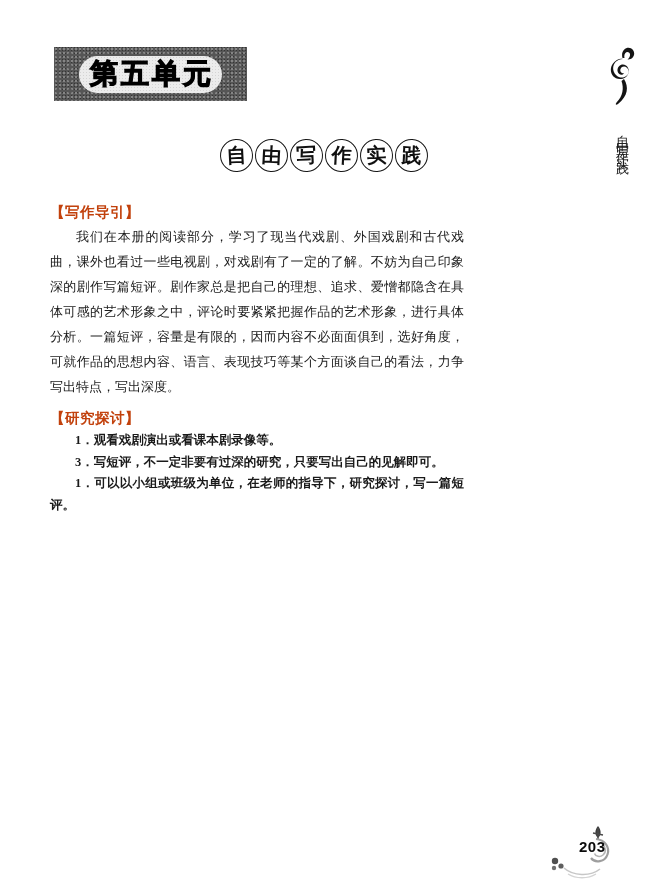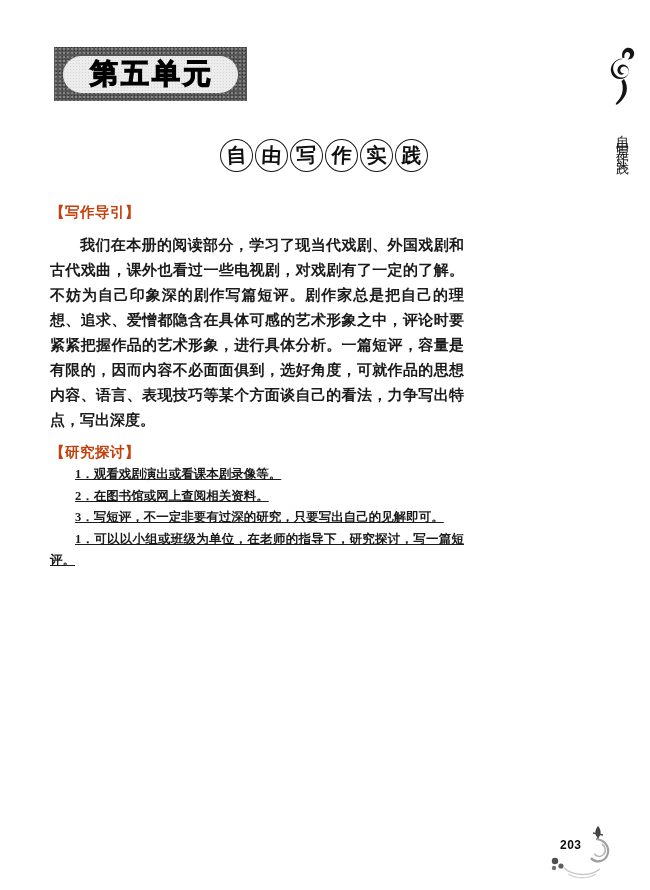--- a/index.html
+++ b/index.html
@@ -15,21 +15,21 @@
     position:absolute; left:54px; top:47px; width:193px; height:54px;
     background-color:#565656;
     background-image:
       radial-gradient(rgba(255,255,255,.28) 1px, transparent 1px),
       radial-gradient(rgba(0,0,0,.38) 1px, transparent 1px);
     background-size:4px 4px, 3px 3px;
     background-position:0 0, 1px 2px;
     display:flex; align-items:center; justify-content:center;
   }
   .unit-pill {
-    width:175px; height:37px; border-radius:19px;
+    width:143px; height:37px; border-radius:19px;
     background-color:#ececec;
     background-image:radial-gradient(rgba(0,0,0,.10) 1px, transparent 1px);
     background-size:3px 3px;
     display:flex; align-items:center; justify-content:center;
   }
   .unit-title {
     font-family:"Liberation Sans", sans-serif;
     font-size:28px; font-weight:900; letter-spacing:3px; padding-left:3px;
     color:#000; -webkit-text-stroke:1.2px #000; line-height:1;
   }
@@ -46,42 +46,42 @@
   .char-circle:nth-child(odd)  { transform:rotate(-3deg); }
 
   
   .content { position:absolute; left:50px; top:203px; width:414px; }
   .section-heading {
     font-family:"Liberation Sans", sans-serif;
     font-size:14.5px; font-weight:800; color:#c2410c;
     line-height:18px; letter-spacing:.5px;
   }
   .guide-paragraph {
-    margin-top:12px; font-size:15px; line-height:25px;
-    text-align:justify; text-indent:2em; font-weight:700; color:#1a1a1a;
+    margin-top:3px; font-size:13px; line-height:25px;
+    text-align:justify; text-indent:2em; font-weight:400; color:#1a1a1a;
   }
   .practice-heading { margin-top:10px; }
-  .practice-list { margin-top:3px; font-size:12.5px; line-height:21.5px; font-weight:600;text-decoration:underline; }
+  .practice-list { margin-top:3px; font-size:12.5px; line-height:21.5px; font-weight:600; }
   .practice-item { text-indent:2em; text-align:justify; color:#1a1a1a; }
 
   
   .corner-ornament { position:absolute; left:609px; top:46px; }
   .vertical-title {
     position:absolute; left:613px; top:124px;
     writing-mode:vertical-rl; text-orientation:upright;
     font-family:"Liberation Sans", sans-serif;
     font-size:13px; letter-spacing:5.5px; color:#171717; font-weight:500;
   }
 
   
   .footer-ornament { position:absolute; left:546px; top:824px; }
   .page-number {
-    position:absolute; left:560px; top:838px;
+    position:absolute; left:579px; top:838px;
     font-family:"Liberation Sans", sans-serif;
-    font-size:12px; font-weight:800; color:#0b0b0b; letter-spacing:.5px;
+    font-size:15px; font-weight:800; color:#0b0b0b; letter-spacing:.5px;
   }
 </style>
 </head>
 <body>
 
 <div class="page">
 
   <div class="unit-banner">
     <div class="unit-pill">
       <span class="unit-title">第五单元</span>
@@ -108,21 +108,20 @@
       <div class="char-circle">实</div>
       <div class="char-circle">践</div>
     </div>
 
   <div class="content">
     <div class="section-heading">【写作导引】</div>
     <p class="guide-paragraph">我们在本册的阅读部分，学习了现当代戏剧、外国戏剧和古代戏曲，课外也看过一些电视剧，对戏剧有了一定的了解。不妨为自己印象深的剧作写篇短评。剧作家总是把自己的理想、追求、爱憎都隐含在具体可感的艺术形象之中，评论时要紧紧把握作品的艺术形象，进行具体分析。一篇短评，容量是有限的，因而内容不必面面俱到，选好角度，可就作品的思想内容、语言、表现技巧等某个方面谈自己的看法，力争写出特点，写出深度。</p>
     <div class="section-heading practice-heading">【研究探讨】</div>
     <div class="practice-list">
         <div class="practice-item">1．观看戏剧演出或看课本剧录像等。</div>
-        <div class="practice-item">2．在图书馆或网上查阅相关资料。</div>
         <div class="practice-item">3．写短评，不一定非要有过深的研究，只要写出自己的见解即可。</div>
         <div class="practice-item">1．可以以小组或班级为单位，在老师的指导下，研究探讨，写一篇短评。</div>
       </div>
   </div>
 
   <div class="footer-ornament">
     <svg width="74" height="60" viewBox="0 0 74 60">
       <path d="M52 2 c3.5 4 3.5 9 0 12 c-3.5 -3 -3.5 -8 0 -12 Z" fill="#3d3d3d"></path>
       <path d="M47 9 l10 2 M52 4 l0 11" stroke="#4a4a4a" stroke-width="1.4" fill="none"></path>
       <path d="M50 15 c9 1 14 8 11.5 15.5 c-2.5 7.5 -12.5 9 -16.5 3.5" fill="none" stroke="#9e9e9e" stroke-width="2.2"></path>

